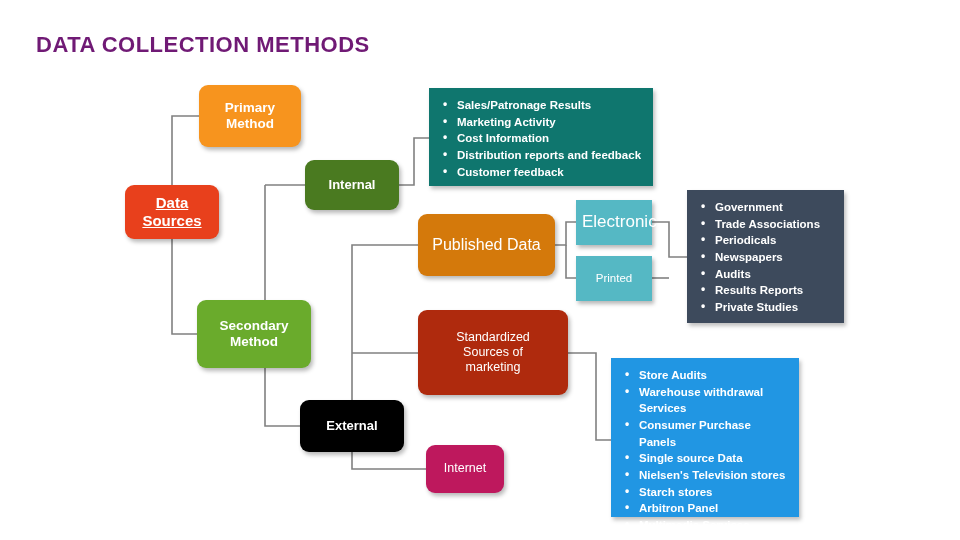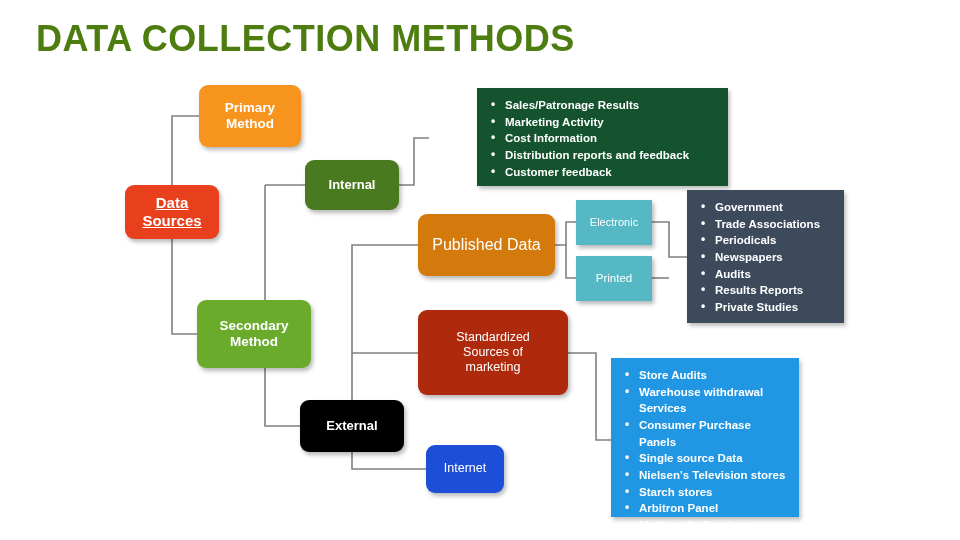--- a/index.html
+++ b/index.html
@@ -16,24 +16,24 @@
   #stage {
     position: relative;
     width: 960px;
     height: 540px;
     background: #ffffff;
   }
 
   #page-title {
     position: absolute;
     left: 36px;
-    top: 18px;
-    font-size: 36px;
+    top: 32px;
+    font-size: 22px;
     font-weight: bold;
-    color: #4d7c0f;
+    color: #701a75;
     letter-spacing: 0.5px;
     white-space: nowrap;
   }
 
   
   #connectors {
     position: absolute;
     left: 0; top: 0;
     width: 960px; height: 540px;
   }
@@ -141,43 +141,43 @@
   </div>
 
   <div class="node" style="left:305px; top:160px; width:94px; height:50px; background:#4A7A20; font-size:13px; font-weight:bold;">
     <span class="label">Internal</span>
   </div>
 
   <div class="node" style="left:300px; top:400px; width:104px; height:52px; background:#000000; font-size:13px; font-weight:bold;">
     <span class="label">External</span>
   </div>
 
-  <div class="node" style="left:426px; top:445px; width:78px; height:48px; background:#1d4ed8; font-size:12.5px; font-weight:normal;">
+  <div class="node" style="left:426px; top:445px; width:78px; height:48px; background:#be185d; font-size:12.5px; font-weight:normal;">
     <span class="label">Internet</span>
   </div>
 
   <div class="node" style="left:418px; top:214px; width:137px; height:62px; background:#D4790B; font-size:16px; font-weight:normal;">
     <span class="label">Published Data</span>
   </div>
 
-  <div class="node square" style="left:576px; top:200px; width:76px; height:45px; background:#55B8C4; font-size:11px; font-weight:normal;">
+  <div class="node square" style="left:576px; top:200px; width:76px; height:45px; background:#55B8C4; font-size:17px; font-weight:normal;">
     <span class="label">Electronic</span>
   </div>
 
   <div class="node square" style="left:576px; top:256px; width:76px; height:45px; background:#55B8C4; font-size:11.5px; font-weight:normal;">
     <span class="label">Printed</span>
   </div>
 
   <div class="node" style="left:418px; top:310px; width:150px; height:85px; background:#AF2A0D; font-size:12.5px; font-weight:normal;">
     <span class="label" style="white-space:pre-line;">Standardized
 Sources of
 marketing</span>
   </div>
 
-  <div class="listbox" style="left:429px; top:88px; width:251px; height:98px; background:#14532d;margin-left:48px;">
+  <div class="listbox" style="left:429px; top:88px; width:224px; height:98px; background:#0f766e;">
     <ul>
       <li>Sales/Patronage Results</li>
       <li>Marketing Activity</li>
       <li>Cost Information</li>
       <li>Distribution reports and feedback</li>
       <li>Customer feedback</li>
     </ul>
   </div>
 
   <div class="listbox" style="left:687px; top:190px; width:157px; height:133px; background:#3D4A5C;">

